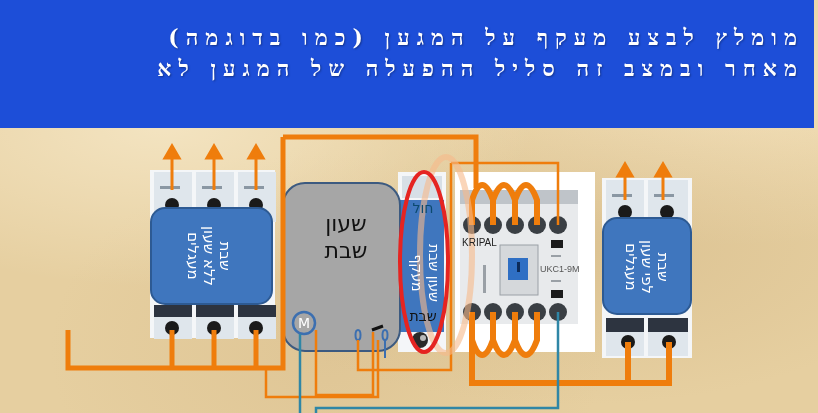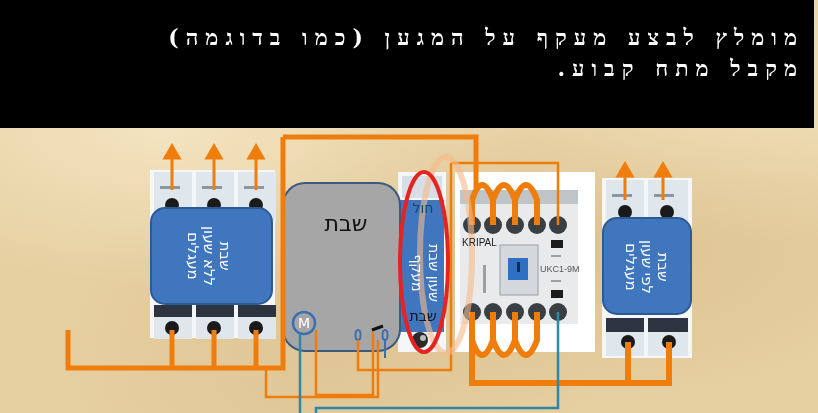--- a/index.html
+++ b/index.html
@@ -12,21 +12,21 @@
     position:absolute; left:0; top:0; width:818px; height:413px;
     background:
       radial-gradient(ellipse at 20% 30%, rgba(255,245,220,0.55), transparent 40%),
       radial-gradient(ellipse at 70% 60%, rgba(200,170,120,0.35), transparent 45%),
       radial-gradient(ellipse at 40% 85%, rgba(210,180,130,0.35), transparent 40%),
       radial-gradient(ellipse at 90% 20%, rgba(255,240,210,0.5), transparent 35%),
       #e6cfa0;
   }
   .banner {
     position:absolute; left:0; top:0; width:814px; height:128px;
-    background:#000000;
+    background:#1d4ed8;
     box-sizing:border-box;
     padding:22px 10px 8px 10px;
     direction:rtl;
     color:#ffffff;
     font-family:"DejaVu Serif", serif;
     font-weight:bold;
     font-size:22px;
     line-height:31px;
     letter-spacing:7px;
     text-shadow:1px 1px 2px rgba(0,0,0,0.35);
@@ -39,21 +39,21 @@
   }
   .vert { transform:rotate(90deg); transform-origin:center center; }
 </style>
 </head>
 <body>
 
 <div class="bg"></div>
 
 <div class="banner">
   <div>מומלץ לבצע מעקף על המגען (כמו בדוגמה)</div>
-  <div>מקבל מתח קבוע.</div>
+  <div>מאחר ובמצב זה סליל ההפעלה של המגען לא</div>
 </div>
 
 <svg class="diagram" width="818" height="413" viewBox="0 0 818 413">
 
   <g>
     <rect x="150" y="170" width="125" height="168" fill="#f4f6f8"></rect>
     <g>
       <rect x="154" y="172" width="38" height="50" fill="#dfe6ec"></rect>
       <rect x="160" y="186" width="20" height="3" fill="#8a97a3"></rect>
       <circle cx="172" cy="205" r="7" fill="#1a1a1a"></circle>
@@ -196,20 +196,21 @@
   <div>מעגלים</div>
 </div>
 
 <div class="lbl vert" style="left:600px;top:244px;width:96px;height:46px;font-size:15px;line-height:16px;">
   <div>שבת</div>
   <div>לפי שעון</div>
   <div>מעגלים</div>
 </div>
 
 <div class="lbl" style="left:316px;top:210px;width:60px;color:#111;font-size:22px;line-height:27px;">
+  <div>שעון</div>
   <div>שבת</div>
 </div>
 
 <div class="lbl" style="left:296px;top:315px;width:16px;font-size:14px;line-height:16px;">M</div>
 
 <div class="lbl" style="left:403px;top:200px;width:40px;color:#0c4a6e;font-size:14px;">חול</div>
 <div class="lbl" style="left:403px;top:308px;width:40px;color:#111;font-size:14px;">שבת</div>
 <div class="lbl vert" style="left:381px;top:254px;width:84px;height:38px;font-size:14px;line-height:17px;">
   <div>שעון שבת</div>
   <div>מעקף</div>

